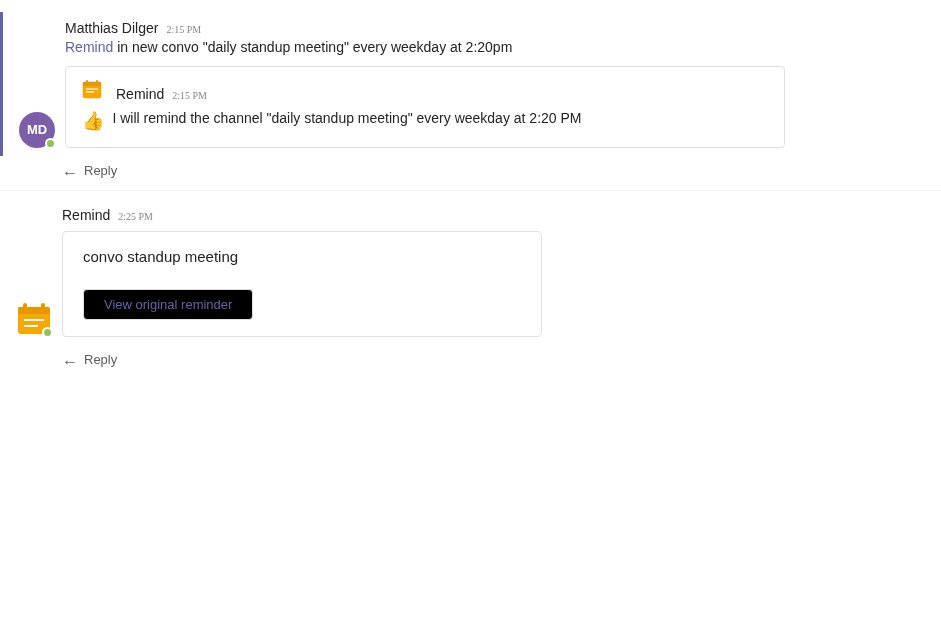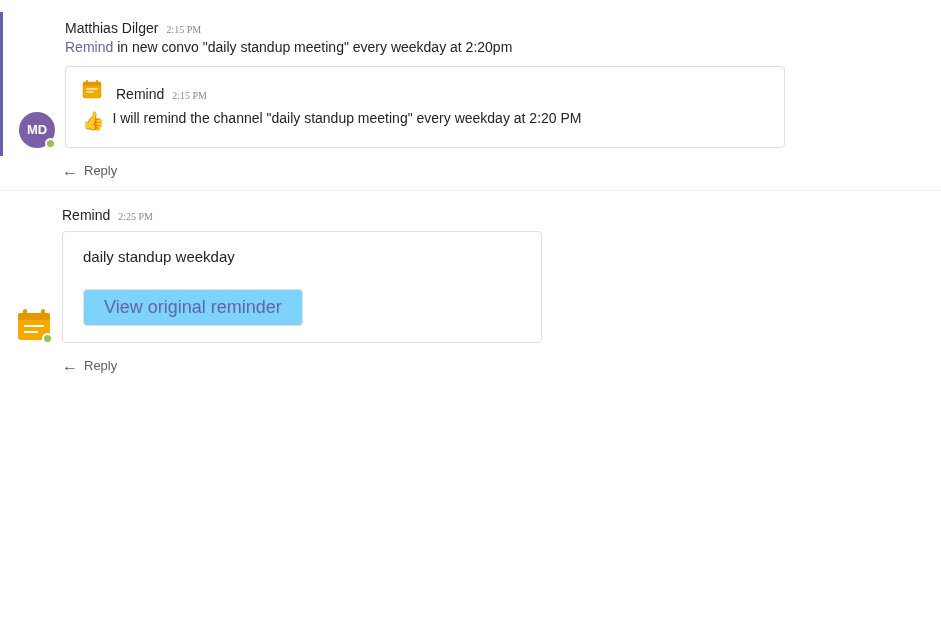--- a/index.html
+++ b/index.html
@@ -189,24 +189,24 @@
     .content-card-action {
       padding: 8px 20px 16px 20px;
     }
 
     .view-reminder-btn {
       display: inline-block;
       border: 1px solid #e0e0e0;
       border-radius: 4px;
       padding: 7px 20px;
       color: #6264a7;
-      font-size: 18px;
+      font-size: 13px;
       font-weight: 500;
       cursor: pointer;
-      background: #7dd3fc;
+      background: #000000;
     }
 
     
     .separator {
       height: 1px;
       background: #f0f0f0;
       margin: 4px 0;
     }
 
   </style>
@@ -277,21 +277,21 @@
       <span class="status-dot"></span>
     </div>
 
     <div class="message-content">
       <div class="message-header">
         <span class="sender-name">Remind</span>
         <span class="message-time">2:25 PM</span>
       </div>
 
       <div class="content-card">
-        <div class="content-card-body">daily standup weekday</div>
+        <div class="content-card-body">convo standup meeting</div>
         <div class="content-card-action">
           <button class="view-reminder-btn">View original reminder</button>
         </div>
       </div>
     </div>
   </div>
 
   <div class="reply-row">
     <span class="reply-arrow">←</span>
     <span>Reply</span>

